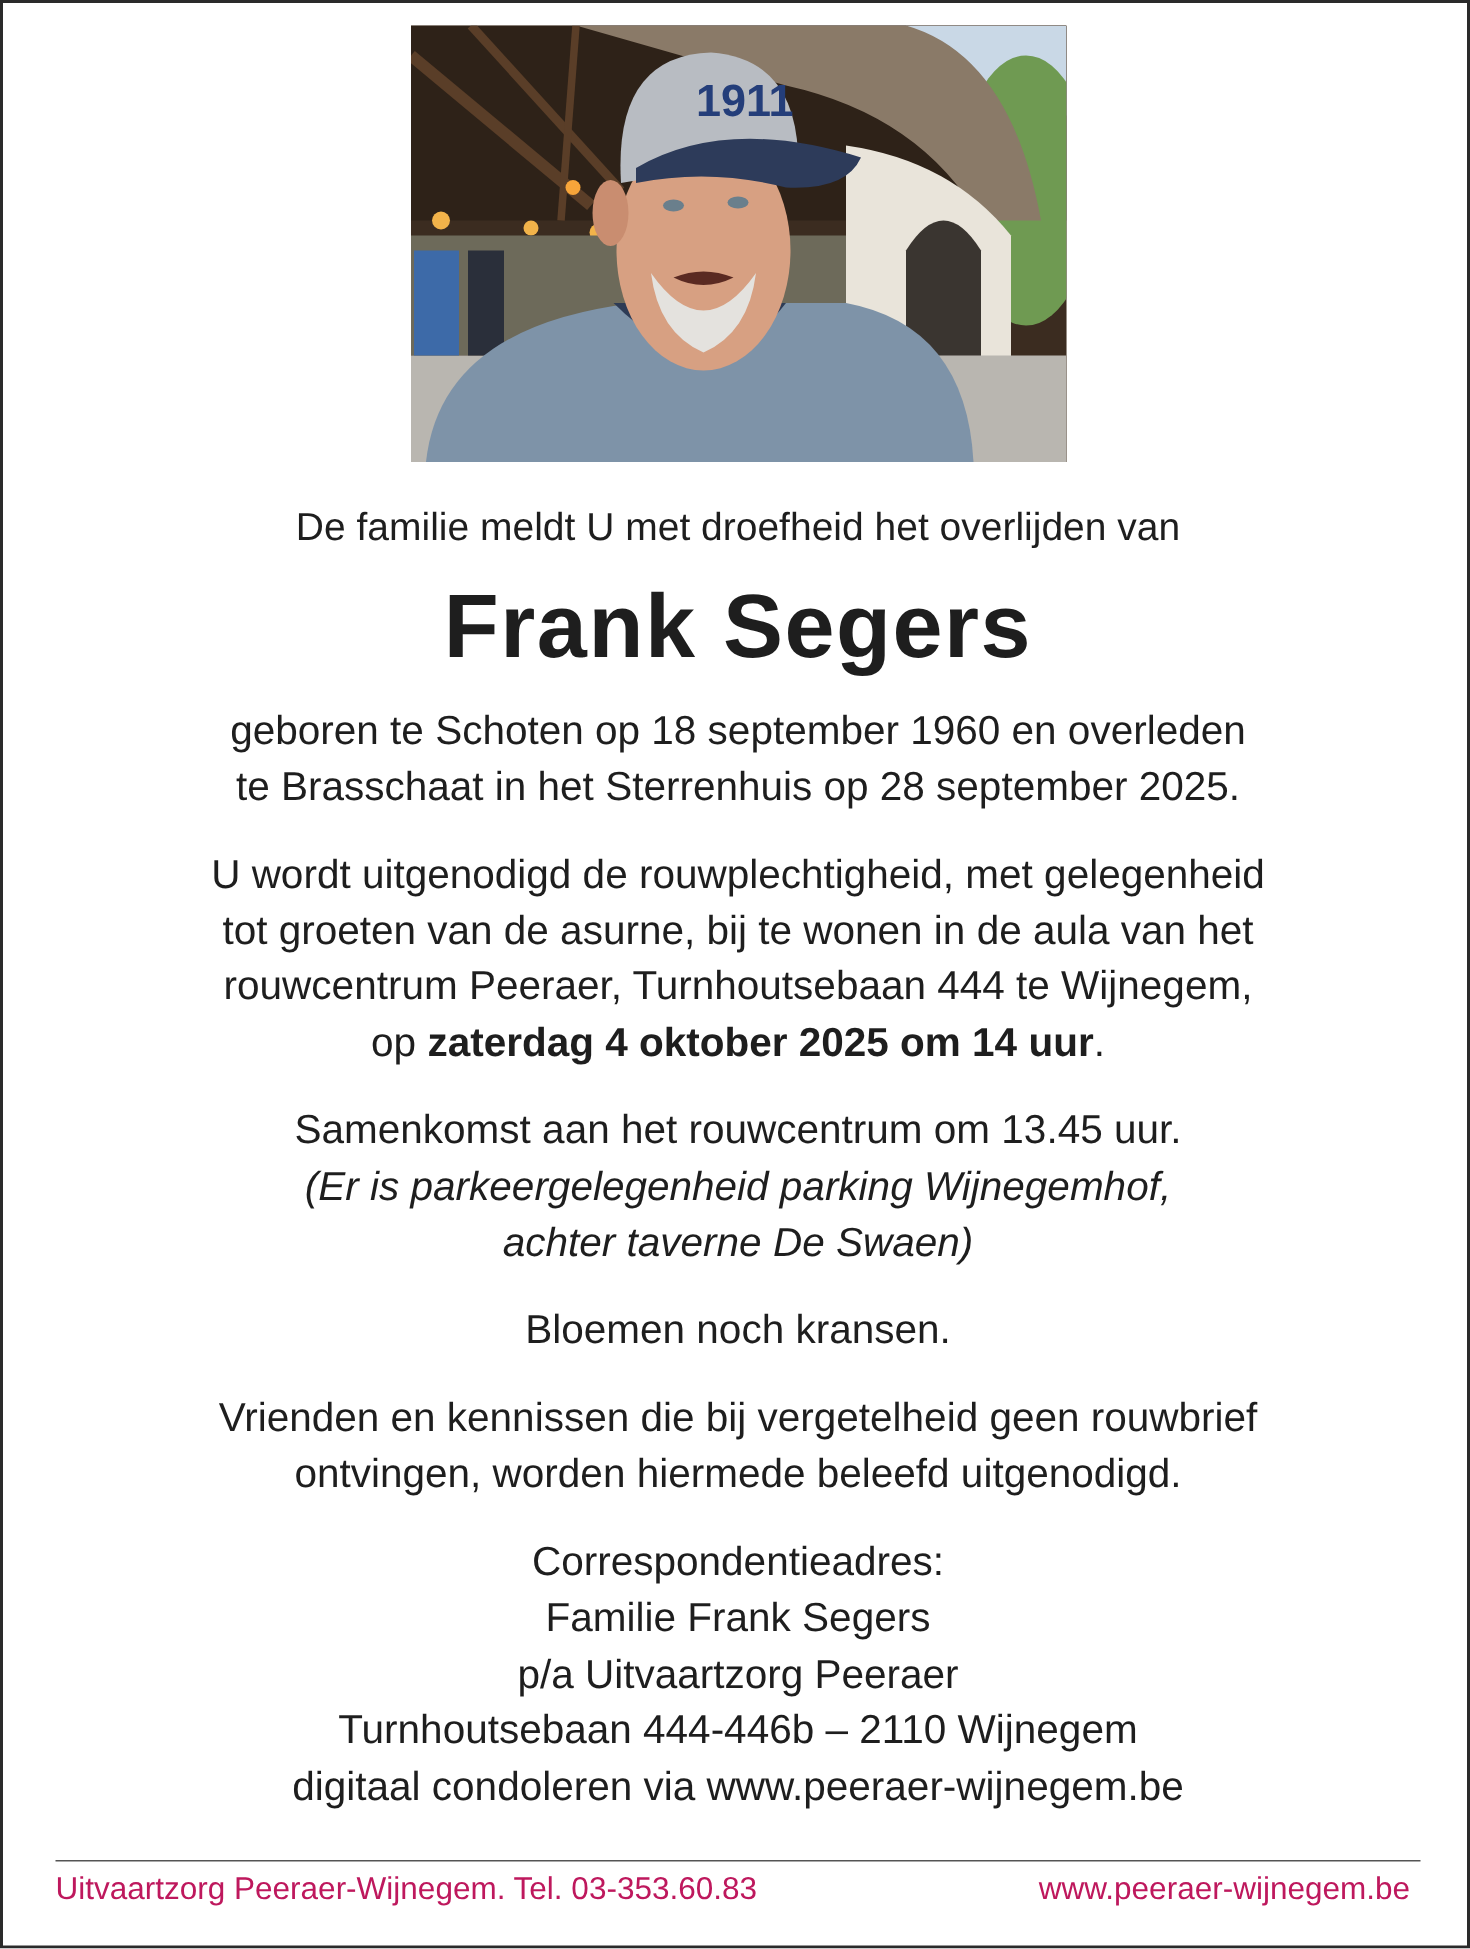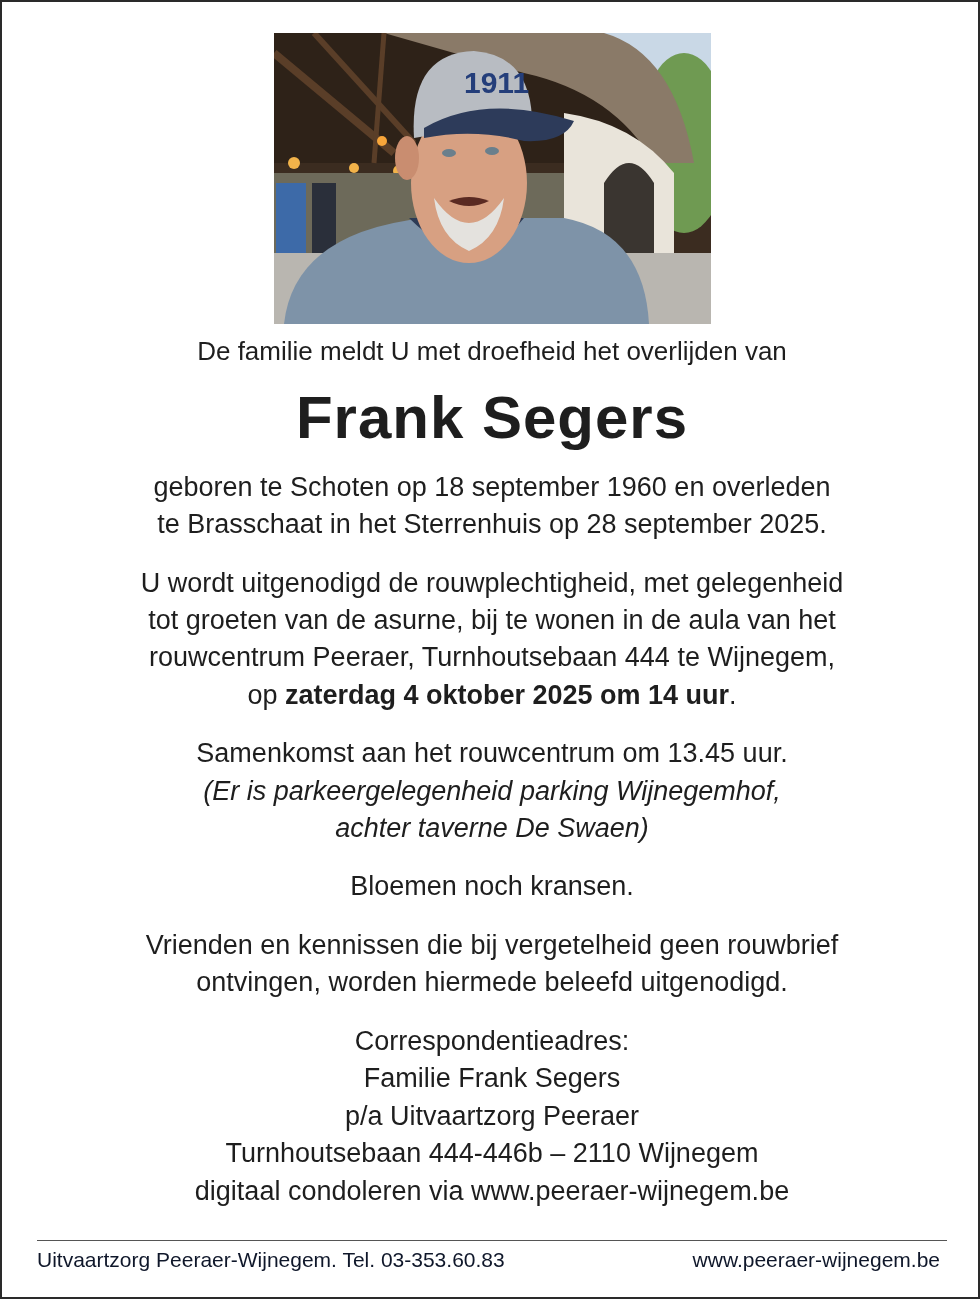--- a/index.html
+++ b/index.html
@@ -3,38 +3,38 @@
   <meta charset="utf-8">
   <style>
     html, body { margin: 0; padding: 0; background: #ffffff; }
     body { width: 980px; height: 1299px; position: relative; overflow: hidden; }
     .frame {
       position: absolute; left: 0; top: 0; width: 980px; height: 1299px;
       box-sizing: border-box; border: 2px solid #2a2a2a; background: #fff;
     }
     .photo {
       position: absolute; left: 272px; top: 15px; width: 437px; height: 291px;
-      overflow: hidden; background: #4a3a2a; margin-top: 16px;
+      overflow: hidden; background: #4a3a2a;
     }
     .photo svg { display: block; width: 100%; height: 100%; }
     .content {
       position: absolute; left: 0; top: 0; width: 980px;
       font-family: "Liberation Sans", sans-serif; color: #1e1e1e;
       text-align: center;
     }
     .line { position: absolute; left: 0; width: 980px; text-align: center; white-space: nowrap; font-size: 27px; line-height: 37px; }
     .intro { top: 331px; font-size: 26px; }
     .name { top: 380px; font-size: 60px; line-height: 72px; font-weight: bold; letter-spacing: 1px; }
     .italic { font-style: italic; }
     .bold { font-weight: bold; margin-top: 16px; }
     .rule {
       position: absolute; left: 35px; width: 910px; top: 1238px; height: 0;
       border-top: 1.5px solid #555;
     }
-    .footer { position: absolute; top: 1243px; font-family: "Liberation Sans", sans-serif; font-size: 21px; line-height: 30px; color: #0f172a; white-space: nowrap; }
+    .footer { position: absolute; top: 1243px; font-family: "Liberation Sans", sans-serif; font-size: 21px; line-height: 30px; color: #be185d; white-space: nowrap; }
     .footer-left { left: 35px; }
     .footer-right { right: 38px; margin-left: 48px; }
   </style>
 </head>
 <body>
 
 <div class="frame">
 
   <div class="photo">
     <svg viewBox="0 0 437 291" preserveAspectRatio="none">

